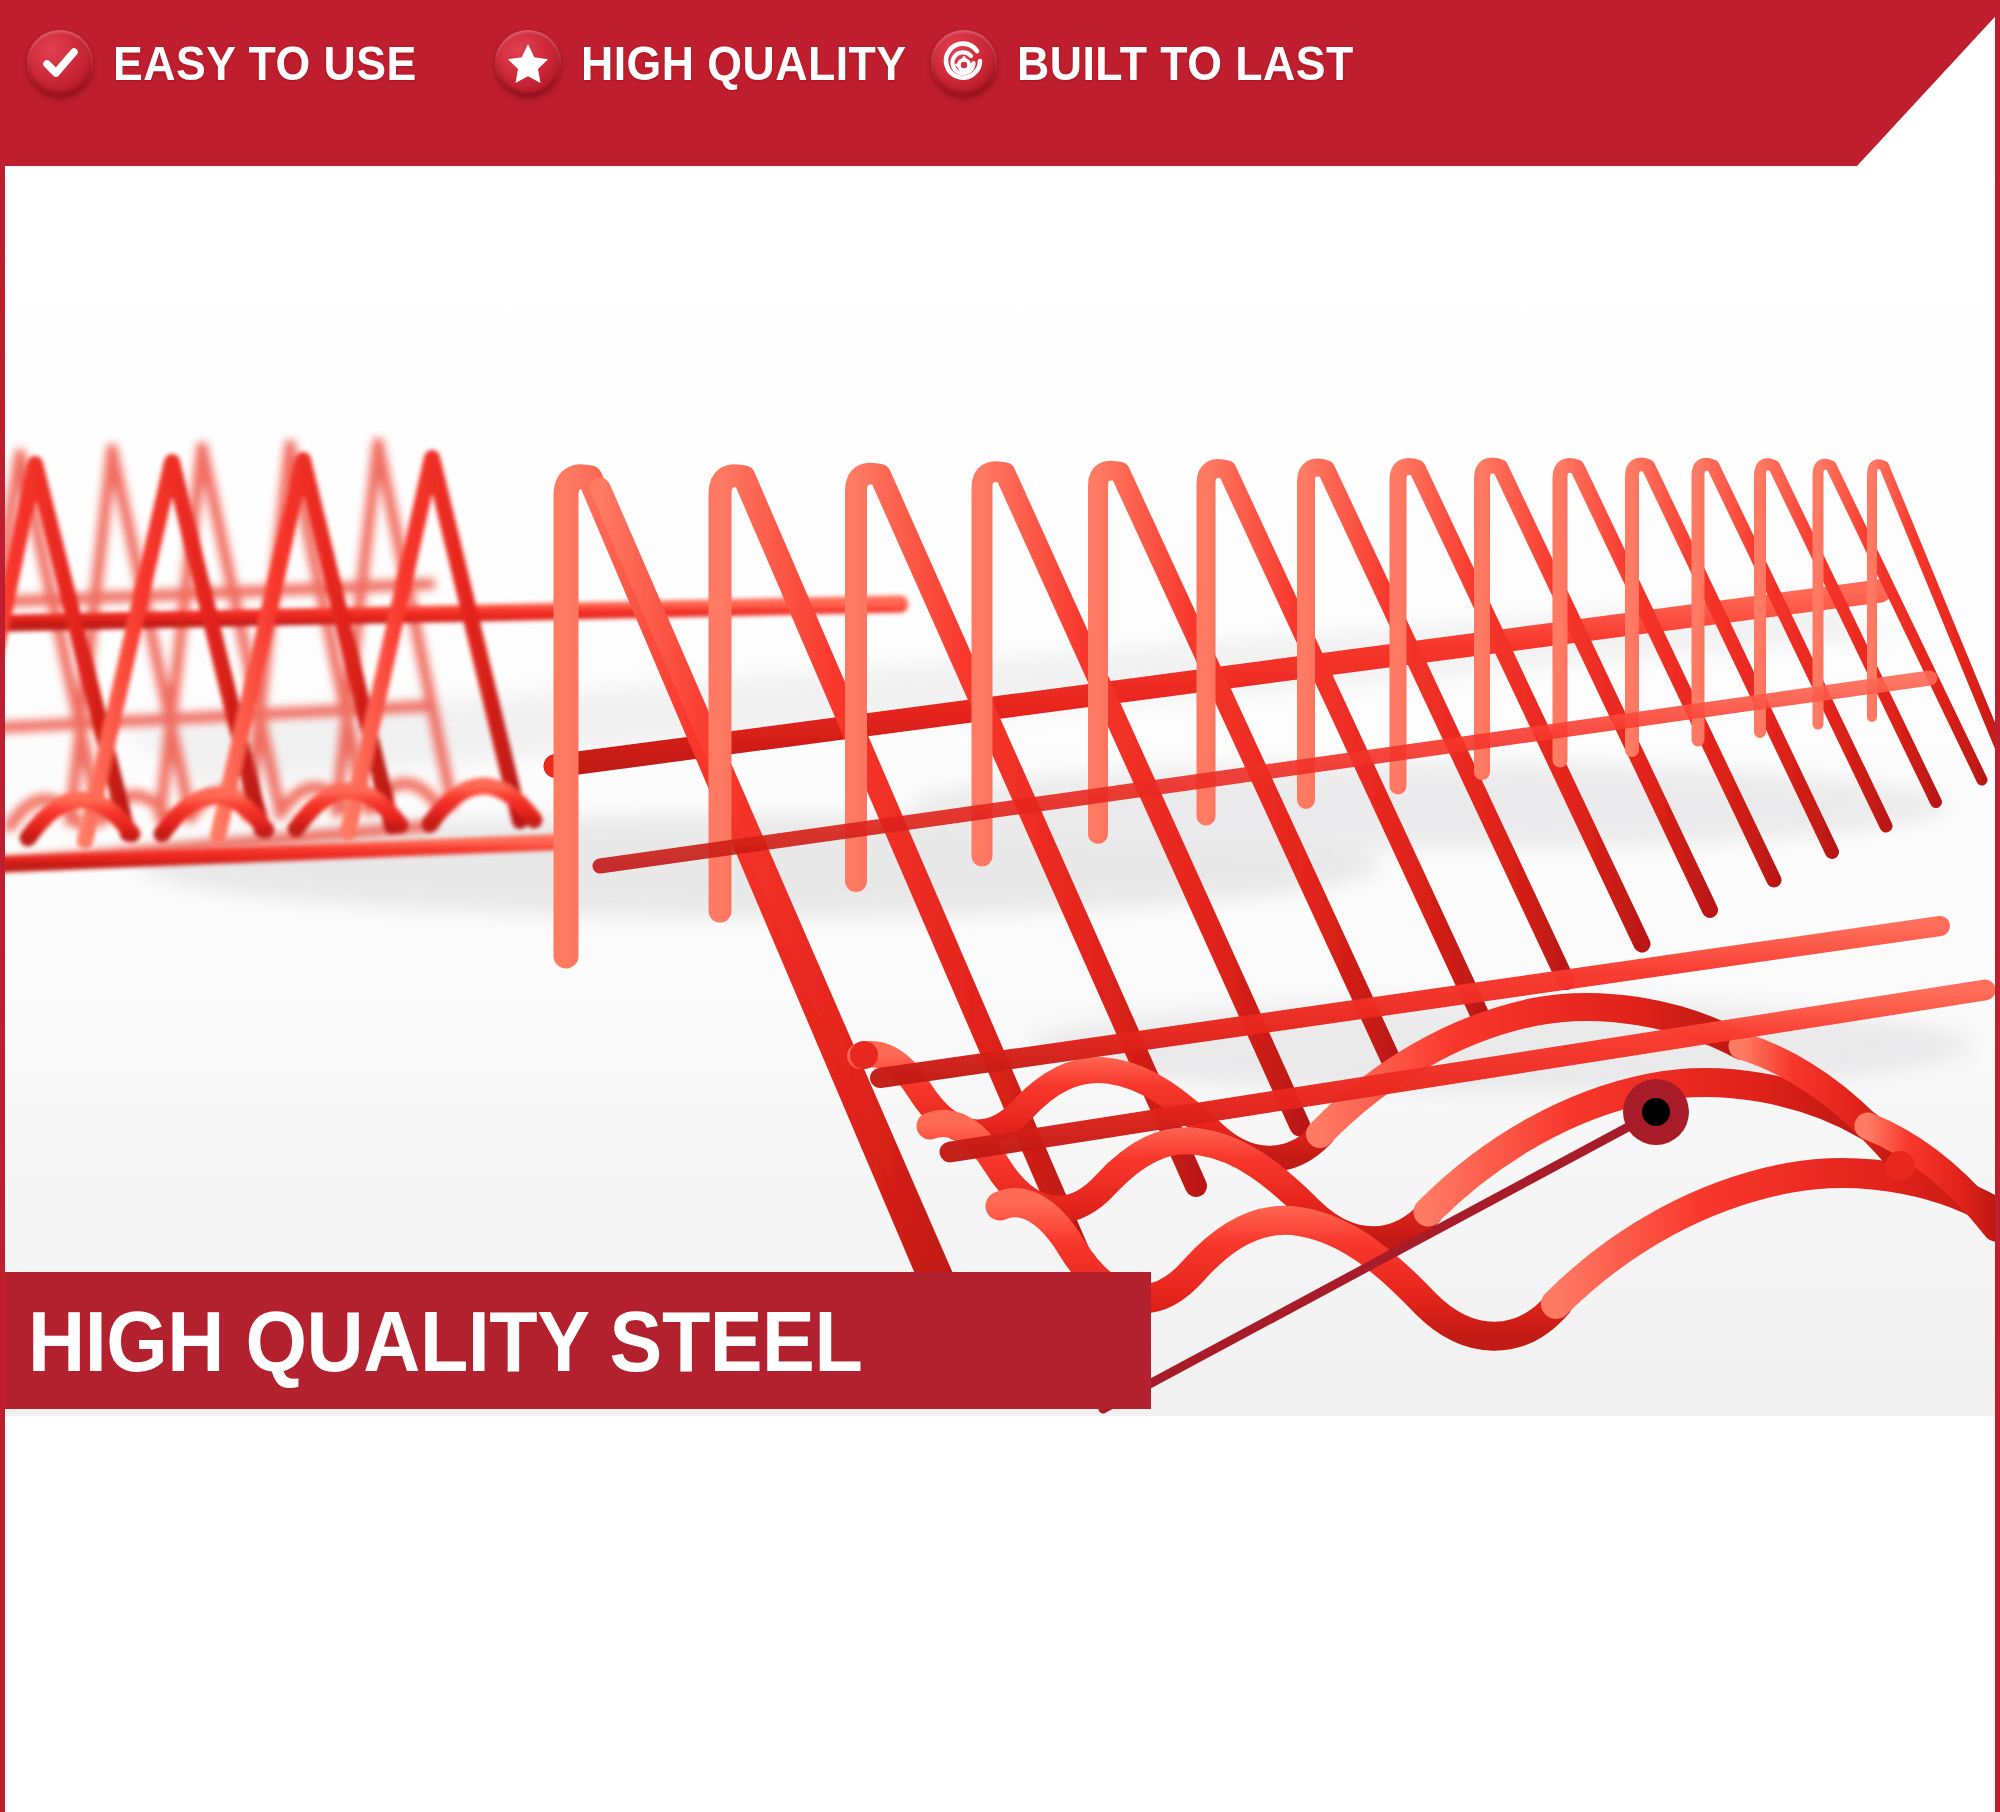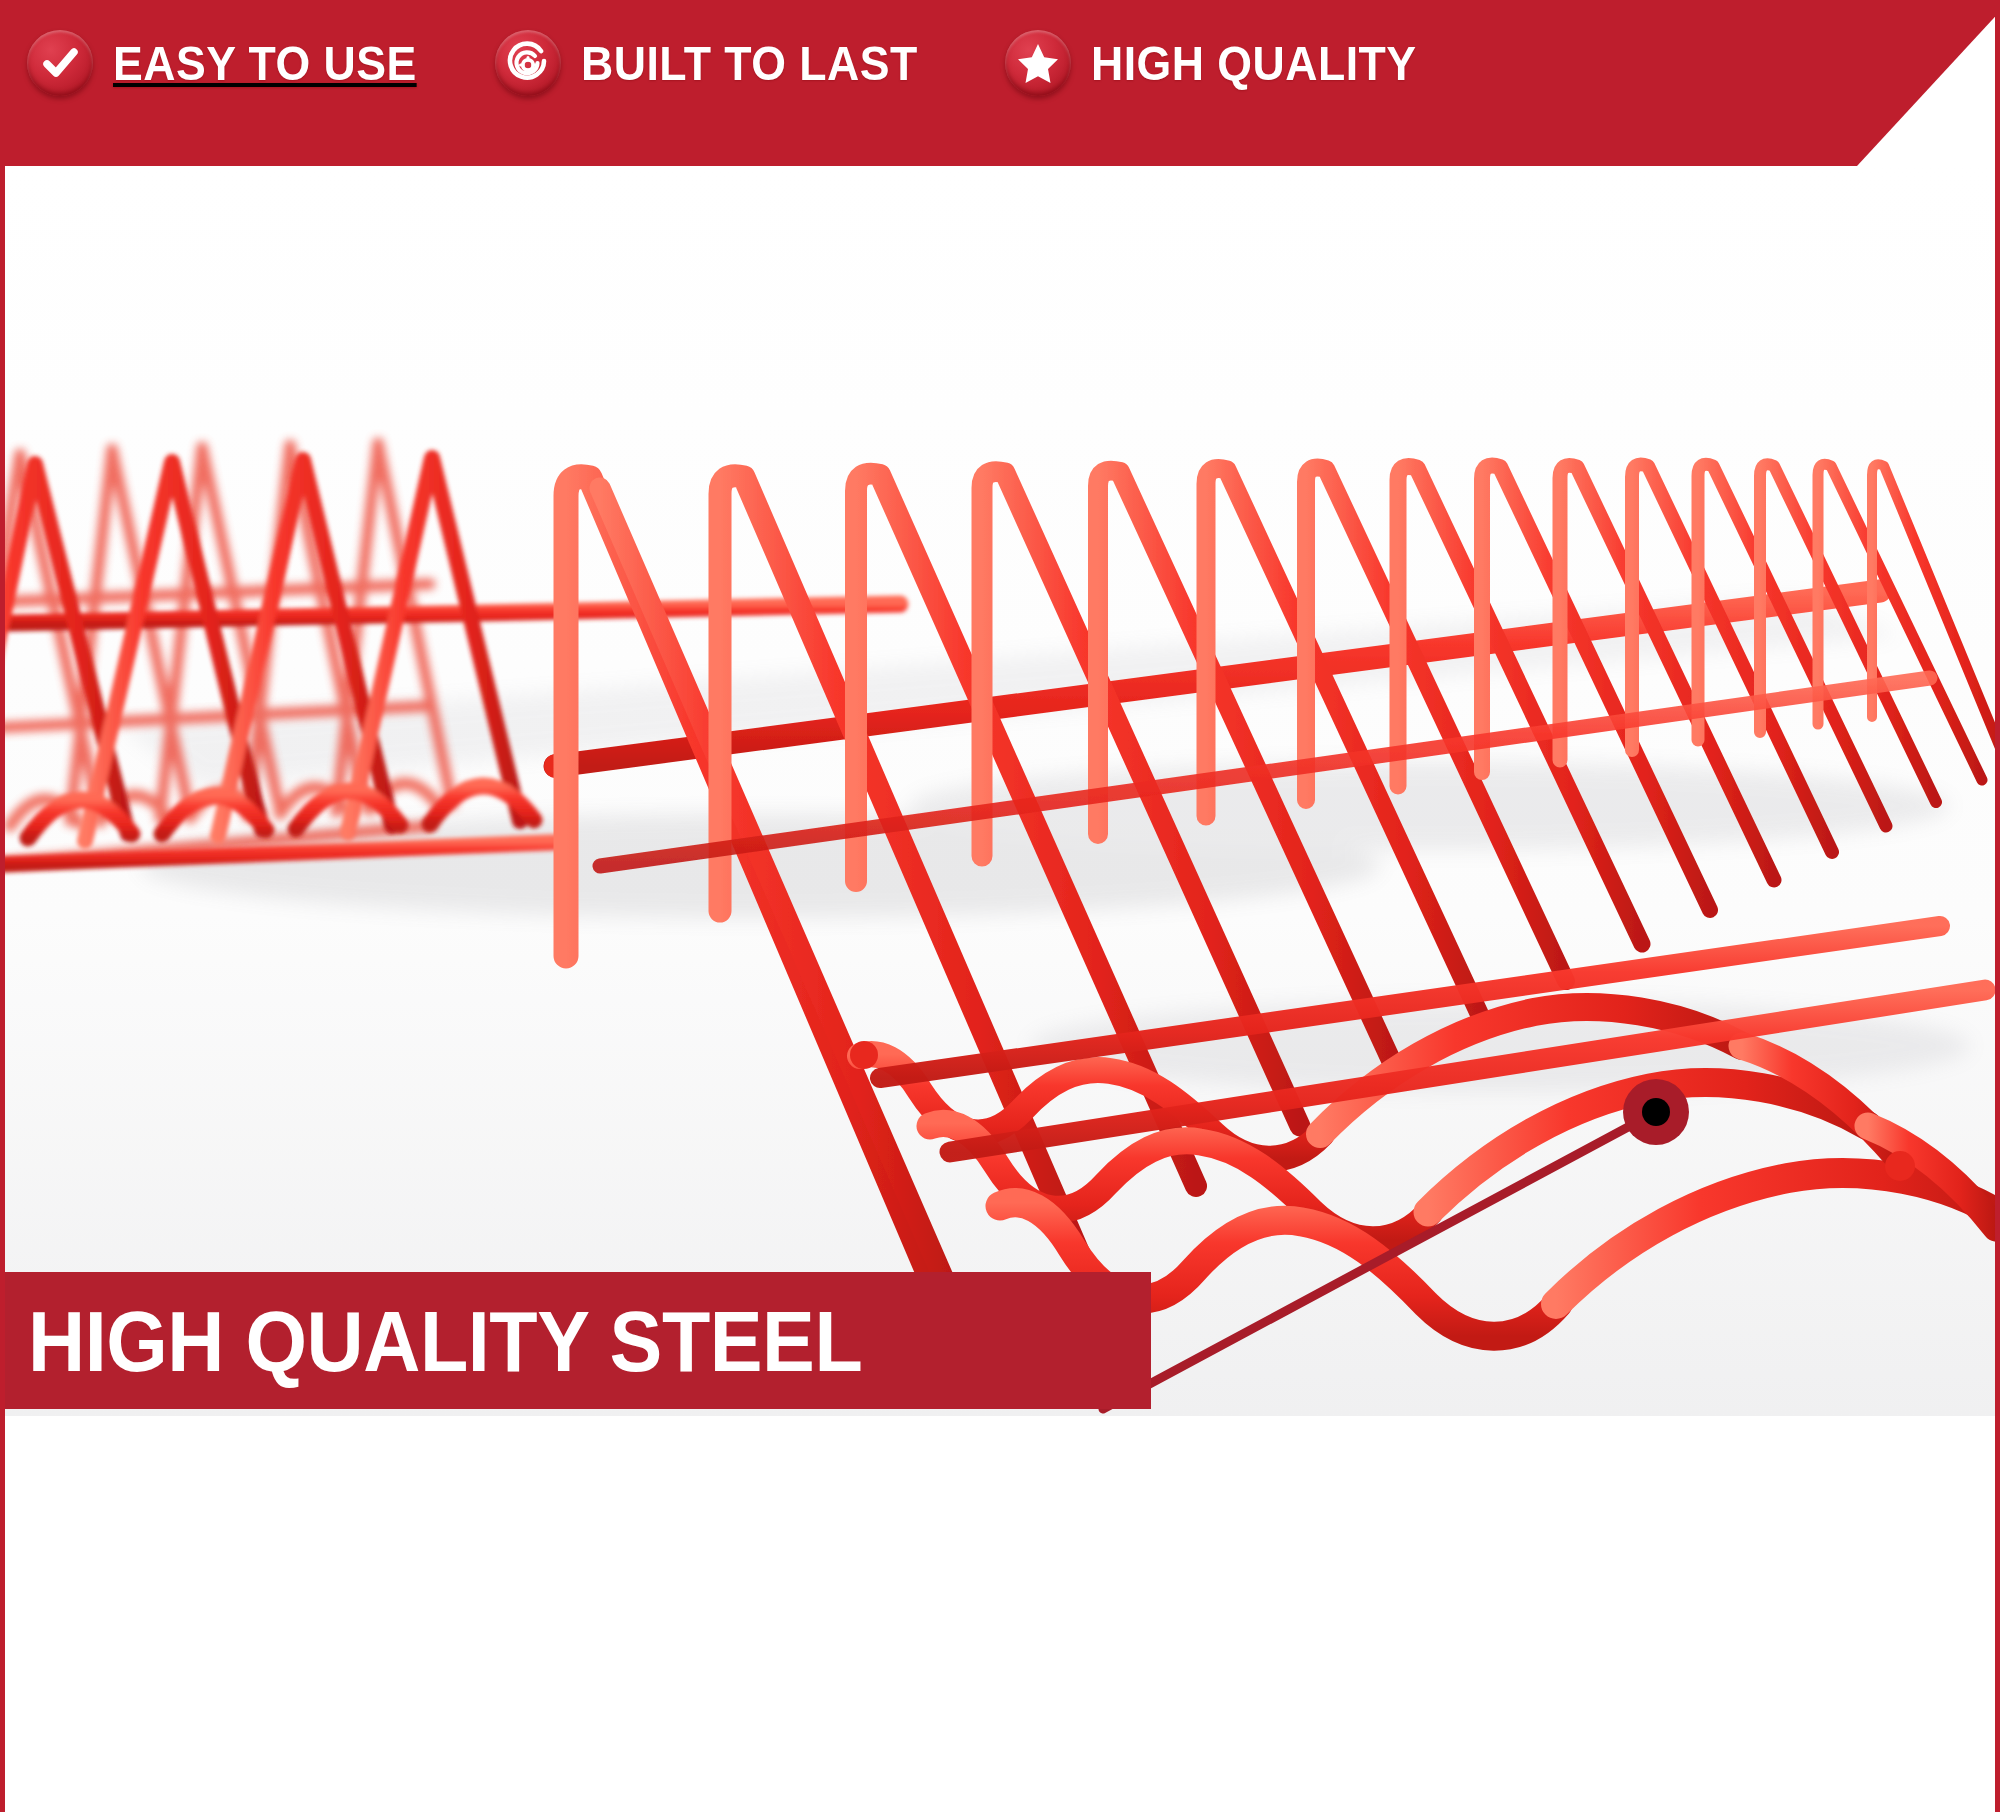--- a/index.html
+++ b/index.html
@@ -43,21 +43,21 @@
     display: flex;
     align-items: center;
     padding-left: 22px;
   }
 
   .feature-item {
     display: flex;
     align-items: center;
     flex: 0 0 auto;
   }
-  .feature-item.f0 { margin-right: 55px; text-decoration: underline; }
+  .feature-item.f0 { margin-right: 55px; }
   .feature-item.f1 { margin-right: 60px; }
   .feature-item.f2 { margin-right: 62px; }
   .feature-item.f3 { margin-right: 0; }
 
   .badge {
     position: relative;
     width: 66px;
     height: 66px;
     border-radius: 50%;
     background: radial-gradient(circle at 36% 30%, #e04050 0%, #cf2a3a 42%, #a7111f 100%);
@@ -407,46 +407,46 @@
       <div class="feature-item f0">
         <span class="badge">
           <svg width="44" height="44" viewBox="0 0 44 44">
             <path d="M9 23 L18 32 L36 11" fill="none" stroke="#ffffff" stroke-width="7.5" stroke-linecap="round" stroke-linejoin="round"></path>
           </svg>
         </span>
         <span class="feature-label">EASY TO USE</span>
       </div>
 
 
+      <div class="feature-item f3">
+        <span class="badge">
+          <svg width="46" height="46" viewBox="0 0 46 46">
+            <path d="M23 4 L29.2 17.3 L43 19.2 L33 29.1 L35.5 43 L23 36.3 L10.5 43 L13 29.1 L3 19.2 L16.8 17.3 Z" fill="#ffffff"></path>
+          </svg>
+        </span>
+        <span class="feature-label">HIGH QUALITY</span>
+      </div>
+
       <div class="feature-item f2">
         <span class="badge">
           <svg width="46" height="46" viewBox="0 0 46 46">
             <g fill="none" stroke="#ffffff" stroke-linecap="round">
               <path d="M36 11 A17 17 0 1 0 39 21" stroke-width="4.6"></path>
               <path d="M30 16 A10.5 10.5 0 1 0 32.5 23" stroke-width="4.2"></path>
               <circle cx="23" cy="25" r="5.2" stroke-width="3.8"></circle>
               <path d="M23 17.5 V20" stroke-width="3"></path>
               <path d="M23 30 V32.5" stroke-width="3"></path>
               <path d="M15.5 25 H18" stroke-width="3"></path>
               <path d="M28 25 H30.5" stroke-width="3"></path>
             </g>
           </svg>
         </span>
         <span class="feature-label">BUILT TO LAST</span>
       </div>
 
-      <div class="feature-item f3">
-        <span class="badge">
-          <svg width="46" height="46" viewBox="0 0 46 46">
-            <path d="M23 4 L29.2 17.3 L43 19.2 L33 29.1 L35.5 43 L23 36.3 L10.5 43 L13 29.1 L3 19.2 L16.8 17.3 Z" fill="#ffffff"></path>
-          </svg>
-        </span>
-        <span class="feature-label">HIGH QUALITY</span>
-      </div>
-
     </div>
   </div>
 
   <div class="title-ribbon">
     <span class="title-ribbon-text">HIGH QUALITY STEEL</span>
   </div>
 
 
 </div>
 

